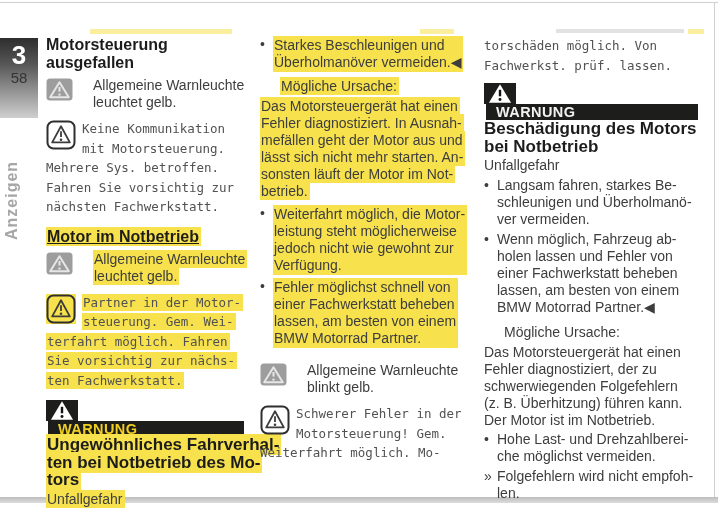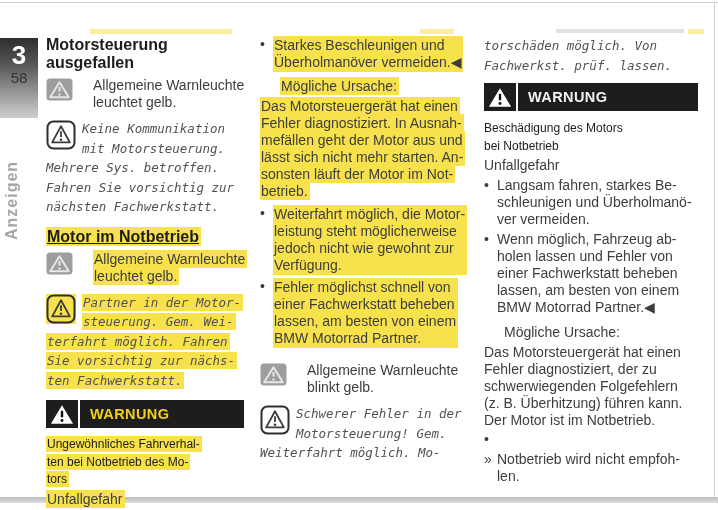--- a/index.html
+++ b/index.html
@@ -38,32 +38,32 @@
   
   .hl{background:var(--highlight,#f7e24e);box-decoration-break:clone;-webkit-box-decoration-break:clone;padding:1px 2px 1px 1px;}
   
   .note{display:flex;align-items:flex-start;gap:20px;margin:0 0 8px 0;}
   .note .ntext{font-size:14px;line-height:17px;white-space:pre;}
   .nicon{flex:none;display:block;margin-top:1px;}
   
   .display{margin:0 0 12px 0;overflow:hidden;}
   .display .dicon{float:left;width:30px;height:30px;margin:1px 6px 5px 0;}
   .display .lines{font-family:"DejaVu Sans Mono","Liberation Mono",monospace;
-    font-size:12.5px;line-height:18.5px;color:#525252;font-style:italic;}
+    font-size:12.5px;line-height:18.5px;color:#525252;}
   .dicon.hl-bg{background:var(--highlight,#f7e24e);}
   
-  .banner{display:flex;align-items:stretch;height:28px;margin:0 0 8px 0;}
+  .banner{display:flex;align-items:stretch;height:28px;margin:0 0 8px 0;flex-direction:column;}
   .banner-icon{flex:none;width:32px;background:var(--banner-bg,#1d1d1b);
     display:flex;align-items:center;justify-content:center;}
   .banner-label{flex:1;margin-left:2px;background:var(--banner-bg,#1d1d1b);
     display:flex;align-items:center;padding-left:10px;
     font-weight:bold;font-size:14.5px;letter-spacing:.4px;}
   .banner-label.yellow{color:var(--banner-text-yellow,#f0cf1e);}
   .banner-label.white{color:var(--banner-text-white,#f2f2f2);}
-  .warn-title{font-size:12px;line-height:17.5px;font-weight:normal;color:#1c1c1c;margin:0 0 2px 0;white-space:pre;}
+  .warn-title{font-size:17px;line-height:17.5px;font-weight:bold;color:#1c1c1c;margin:0 0 2px 0;white-space:pre;}
   .warn-sub{font-size:14px;line-height:17px;margin:0 0 4px 0;white-space:pre;}
   
   .label-line{font-size:14px;line-height:17px;margin:0 0 3px 0;white-space:pre;padding-left:20px;}
   .para{font-size:14px;line-height:17px;margin:0 0 5px 0;white-space:pre;}
   .bullet{display:flex;font-size:14px;line-height:17px;margin:0 0 3px 0;}
   .bullet .bmark{flex:none;width:13px;}
   .mb0{margin-bottom:0;}.mb6{margin-bottom:6px;}.mb8{margin-bottom:8px;}
   .mb10{margin-bottom:10px;}.mb14{margin-bottom:14px;}
   svg{display:block;}
 </style>
@@ -266,20 +266,22 @@
 
     <div class="label-line">Mögliche Ursache:</div>
     <div class="para" style="margin-bottom:2px;"><span class="lines">Das Motorsteuergerät hat einen
 Fehler diagnostiziert, der zu
 schwerwiegenden Folgefehlern
 (z. B. Überhitzung) führen kann.
 Der Motor ist im Notbetrieb.</span></div>
 
     <div class="bullet">
       <span class="bmark">•</span>
+      <span class="lines">Hohe Last- und Drehzahlberei-
+che möglichst vermeiden.</span>
     </div>
     <div class="bullet">
       <span class="bmark">»</span>
-      <span class="lines">Notbetrieb wird nicht empfoh-
+      <span class="lines">Folgefehlern wird nicht empfoh-
 len.</span>
     </div>
   </div>
 </div>
 
 </body></html>

